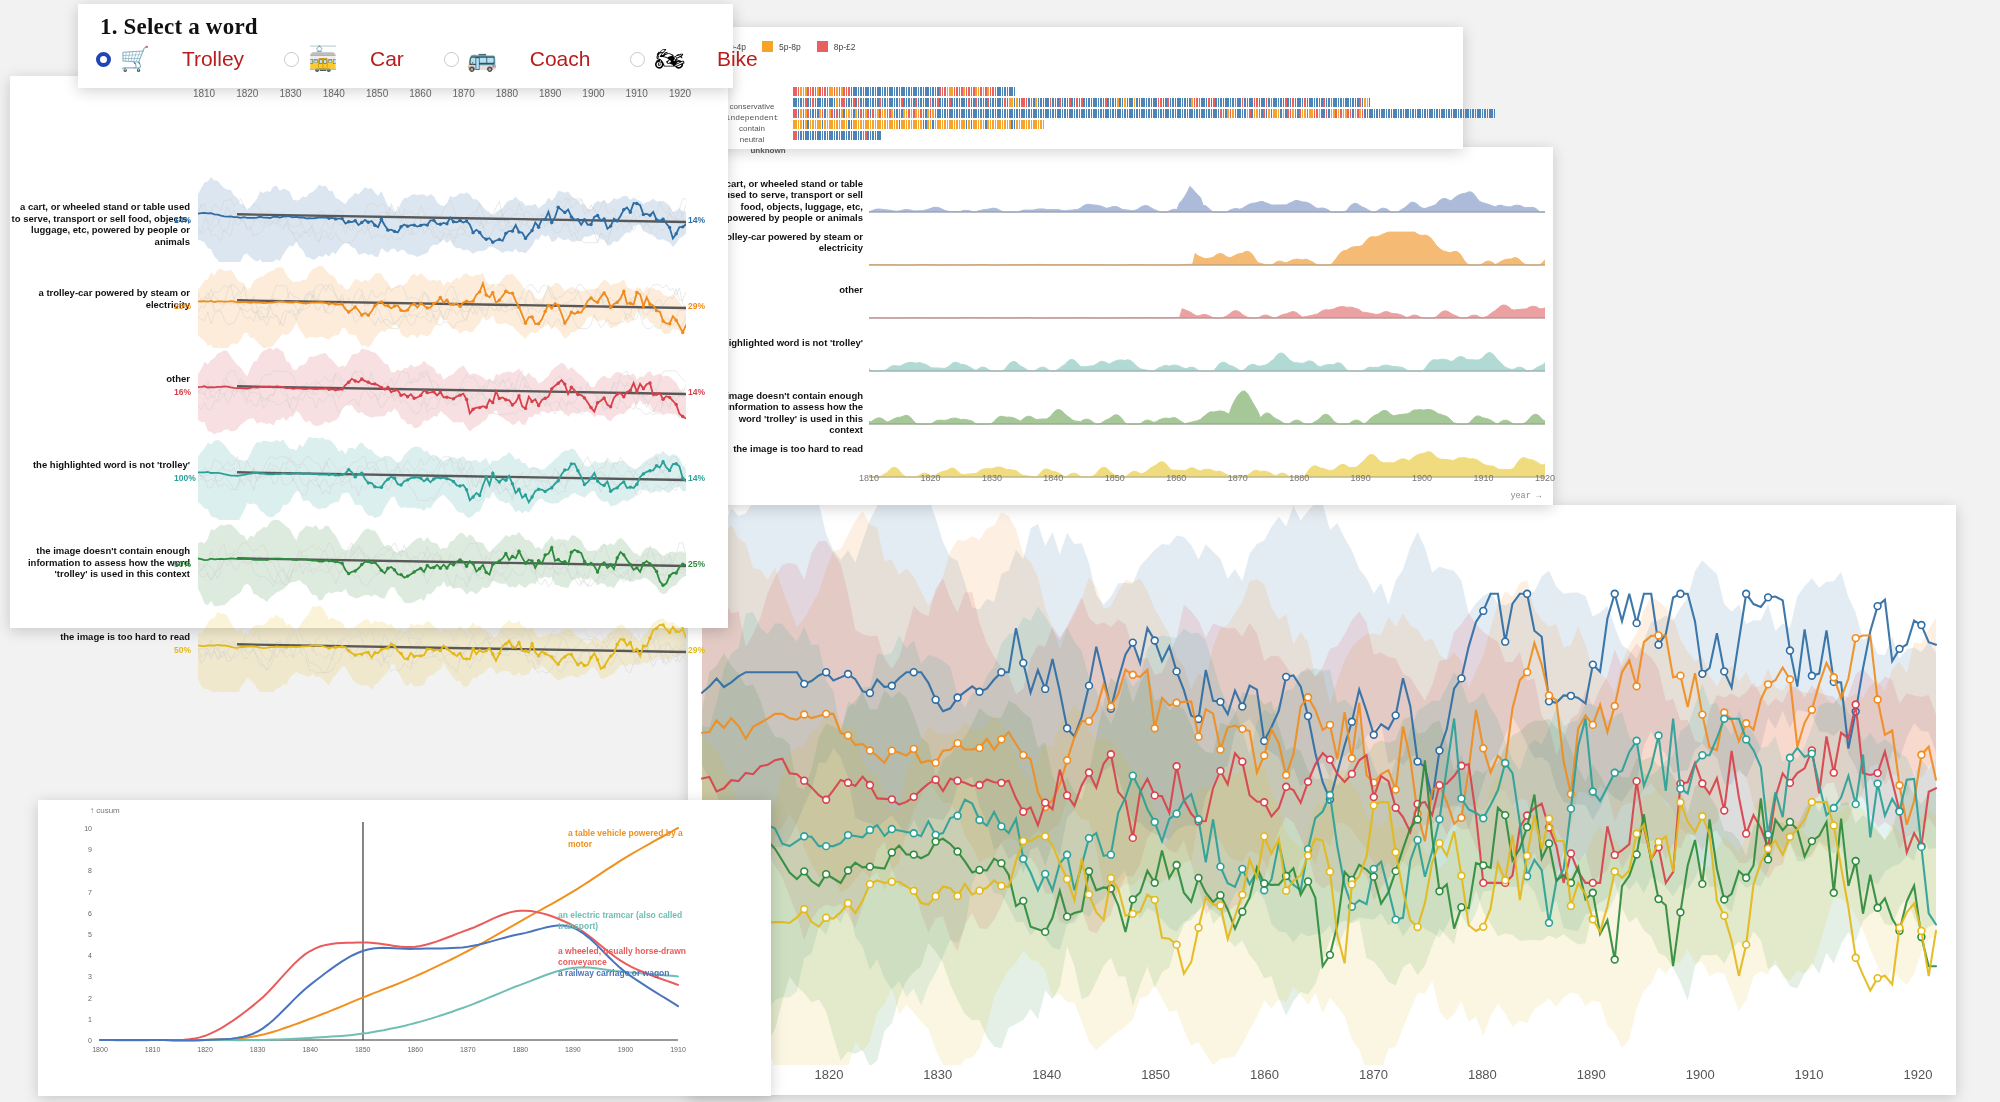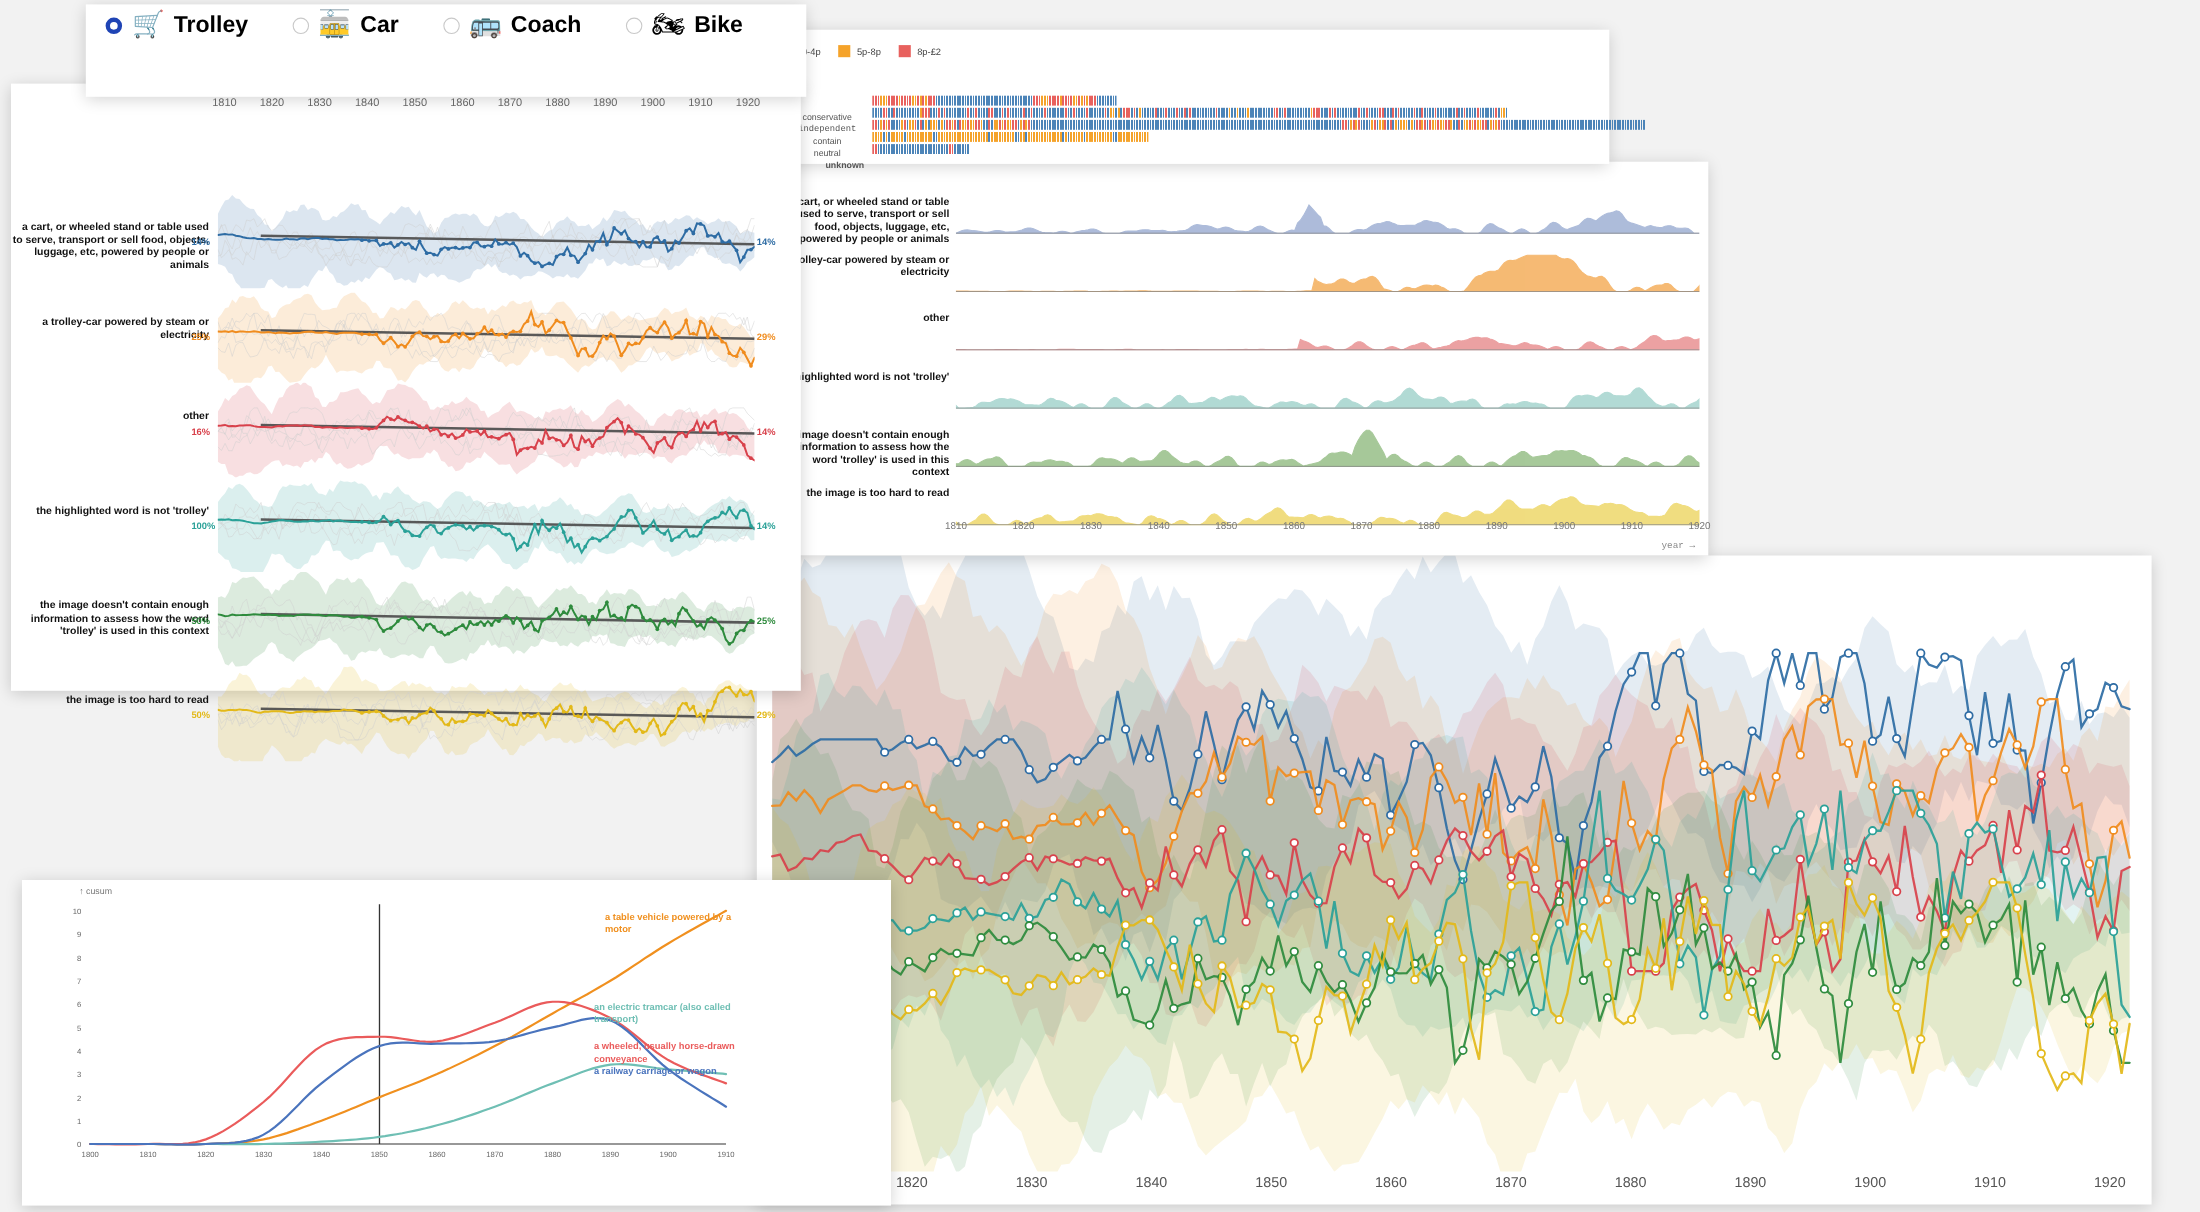--- a/index.html
+++ b/index.html
@@ -9,21 +9,21 @@
   
   #p-word{left:78px;top:4px;width:655px;height:84px;z-index:40;}
   #p-word .title{font-family:"Liberation Serif",serif;font-weight:bold;font-size:23px;
         color:#111;padding:10px 0 0 22px;letter-spacing:.2px;}
   .opts{display:flex;align-items:center;padding:7px 0 0 18px;}
   .opt{display:flex;align-items:center;margin-right:40px;}
   .radio{width:15px;height:15px;border-radius:50%;border:1.6px solid #c9c9c9;background:#fff;
         margin-right:9px;flex:none;box-sizing:border-box;}
   .radio.on{border:4px solid #1f44b5;background:#fff;}
   .opt .glyph{font-size:24px;line-height:1;margin-right:8px;color:#000;}
-  .opt .lbl{font-weight:bold;font-size:21px;color:#000000;}
+  .opt .lbl{font-weight:normal;font-size:21px;color:#b91c1c;margin-left:24px;}
   
   #p-spark{left:10px;top:76px;width:718px;height:552px;z-index:30;}
   .axis-top{position:absolute;top:12px;left:0;width:100%;height:16px;}
   .axis-top span{position:absolute;font-size:10px;color:#6d6d6d;transform:translateX(-50%);}
   .srow{position:absolute;left:0;width:100%;}
   .srow .rlabel{position:absolute;right:0;width:182px;text-align:right;font-size:9.5px;
         font-weight:bold;color:#111;line-height:1.22;}
   .vleft{position:absolute;font-size:8.5px;font-weight:bold;}
   .vright{position:absolute;font-size:8.5px;font-weight:bold;}
   
@@ -37,33 +37,34 @@
   .brow .bar{position:absolute;left:76px;top:0;height:9px;}
   
   #p-ridge{left:697px;top:147px;width:856px;height:358px;z-index:10;}
   .rrow{position:absolute;left:0;width:100%;}
   .rrow .rlab{position:absolute;left:6px;width:160px;text-align:right;font-size:9.5px;
         font-weight:bold;color:#111;line-height:1.22;}
   .ridge-axis{position:absolute;left:172px;right:8px;bottom:18px;height:14px;}
   .ridge-axis span{position:absolute;font-size:9px;color:#777;transform:translateX(-50%);}
   .ridge-ylab{position:absolute;right:12px;bottom:4px;font-size:8.5px;color:#888;font-family:Liberation Mono, monospace;}
   
-  #p-cusum{left:20px;top:800px;width:790px;height:296px;z-index:25;}
+  #p-cusum{left:38px;top:800px;width:733px;height:296px;z-index:25;}
   .cusum-ylab{position:absolute;left:52px;top:6px;font-size:8px;color:#777;}
   .cusum-legend{position:absolute;font-size:8.5px;font-weight:bold;line-height:1.25;width:140px;}
   
   #p-big{left:688px;top:505px;width:1268px;height:590px;z-index:5;}
   .big-axis{position:absolute;left:14px;right:20px;bottom:12px;height:16px;}
   .big-axis span{position:absolute;font-size:13px;color:#555;transform:translateX(-50%);}
   svg{display:block;}
 </style>
 </head>
 <body>
 
 <div class="panel" id="p-word">
+  <div class="title">1. Select a word</div>
   <div class="opts">
     <div class="opt">
       <span class="radio on"></span>
       <span class="glyph">🛒</span>
       <span class="lbl">Trolley</span>
     </div>
     <div class="opt">
       <span class="radio"></span>
       <span class="glyph">🚋</span>
       <span class="lbl">Car</span>

